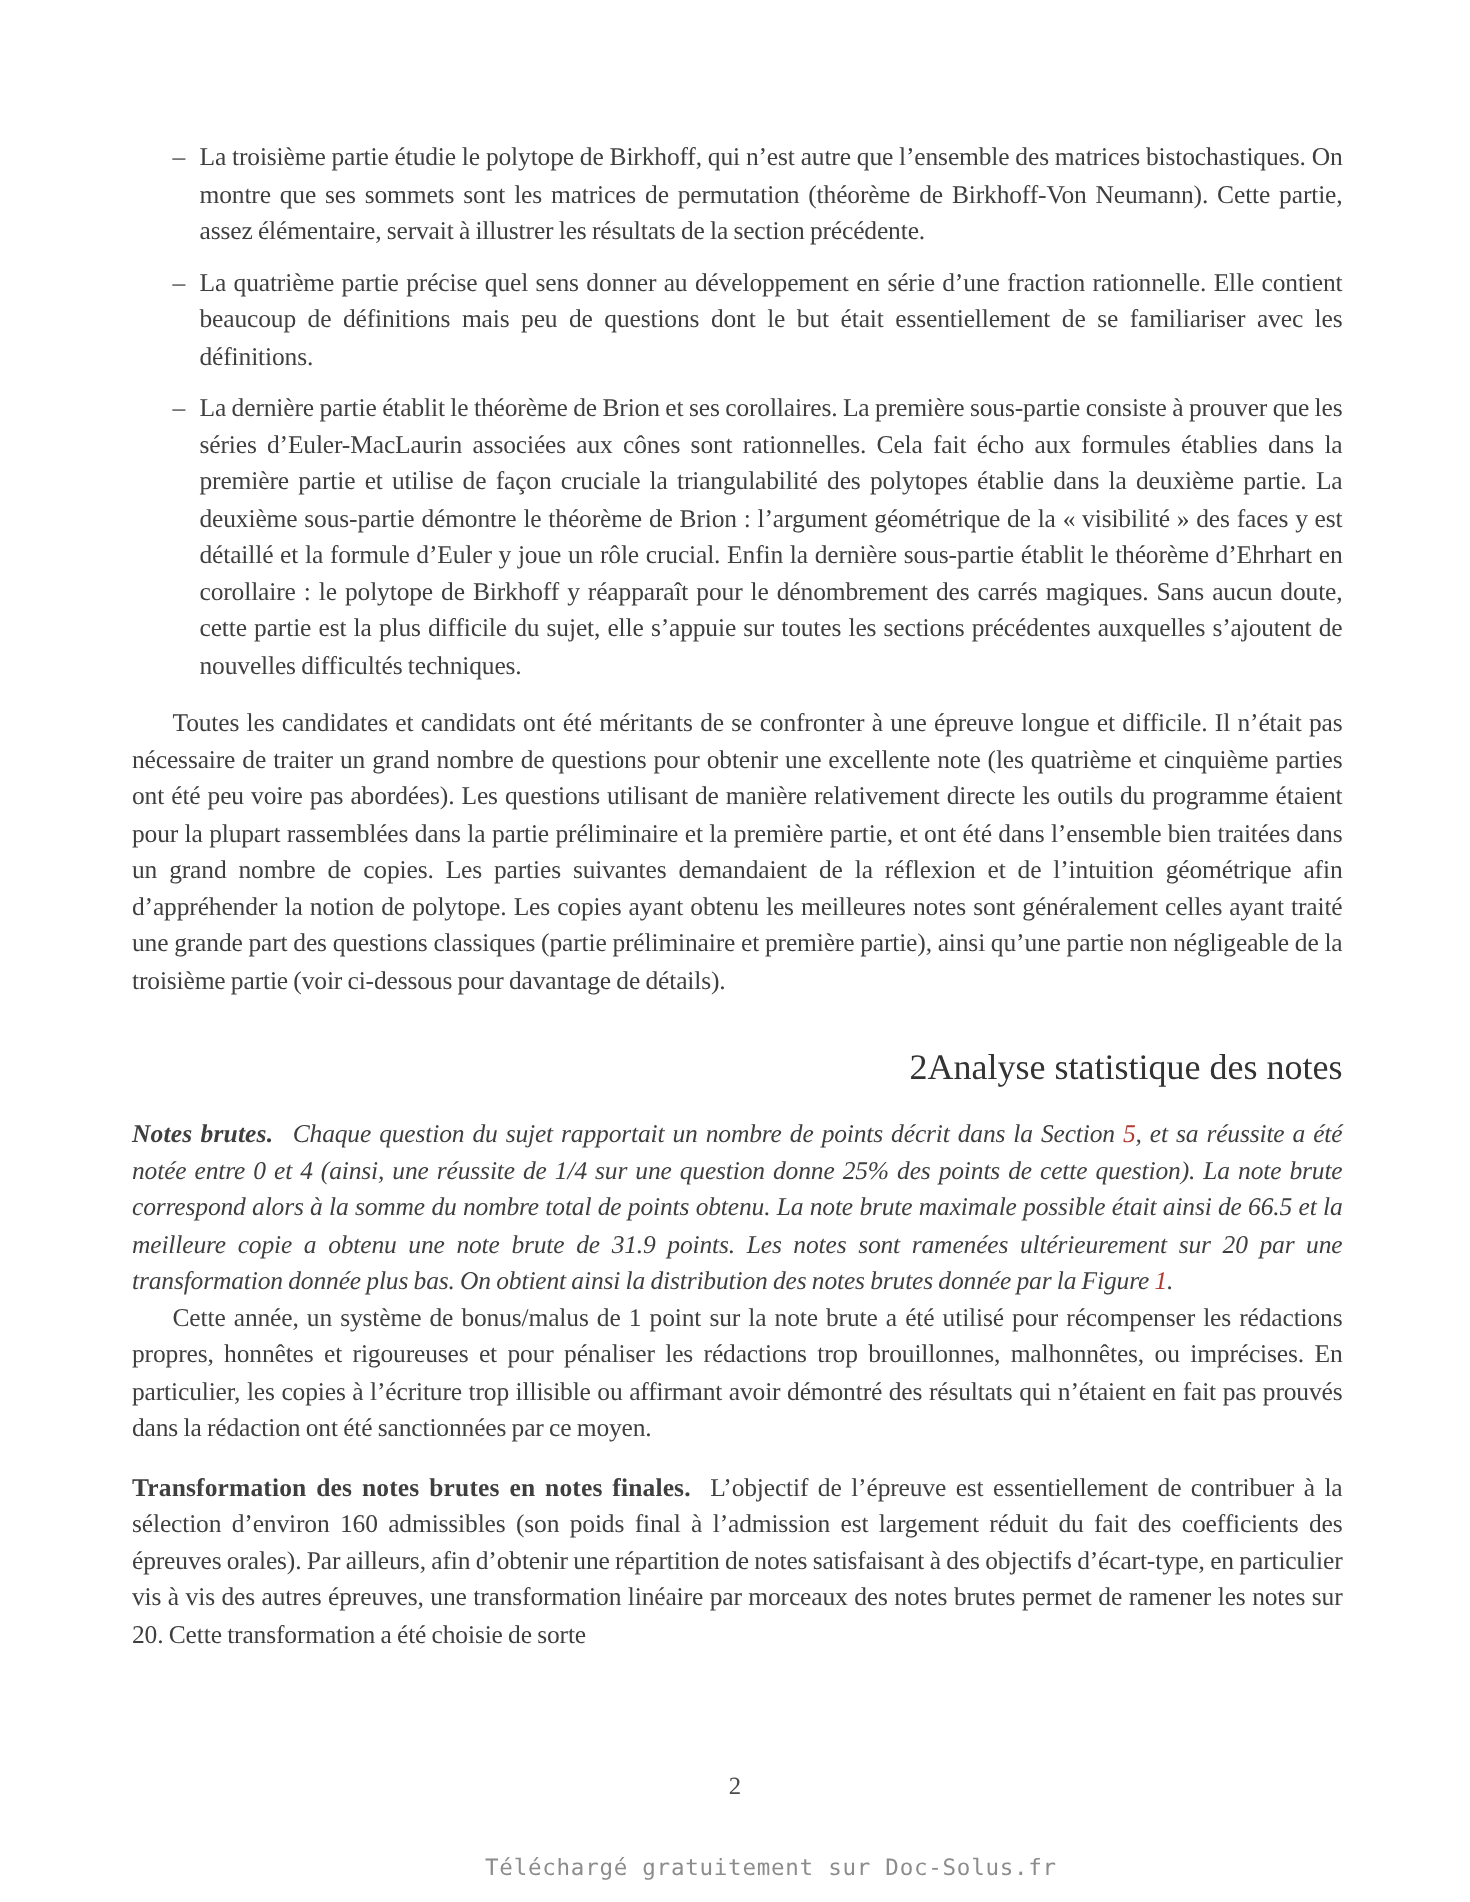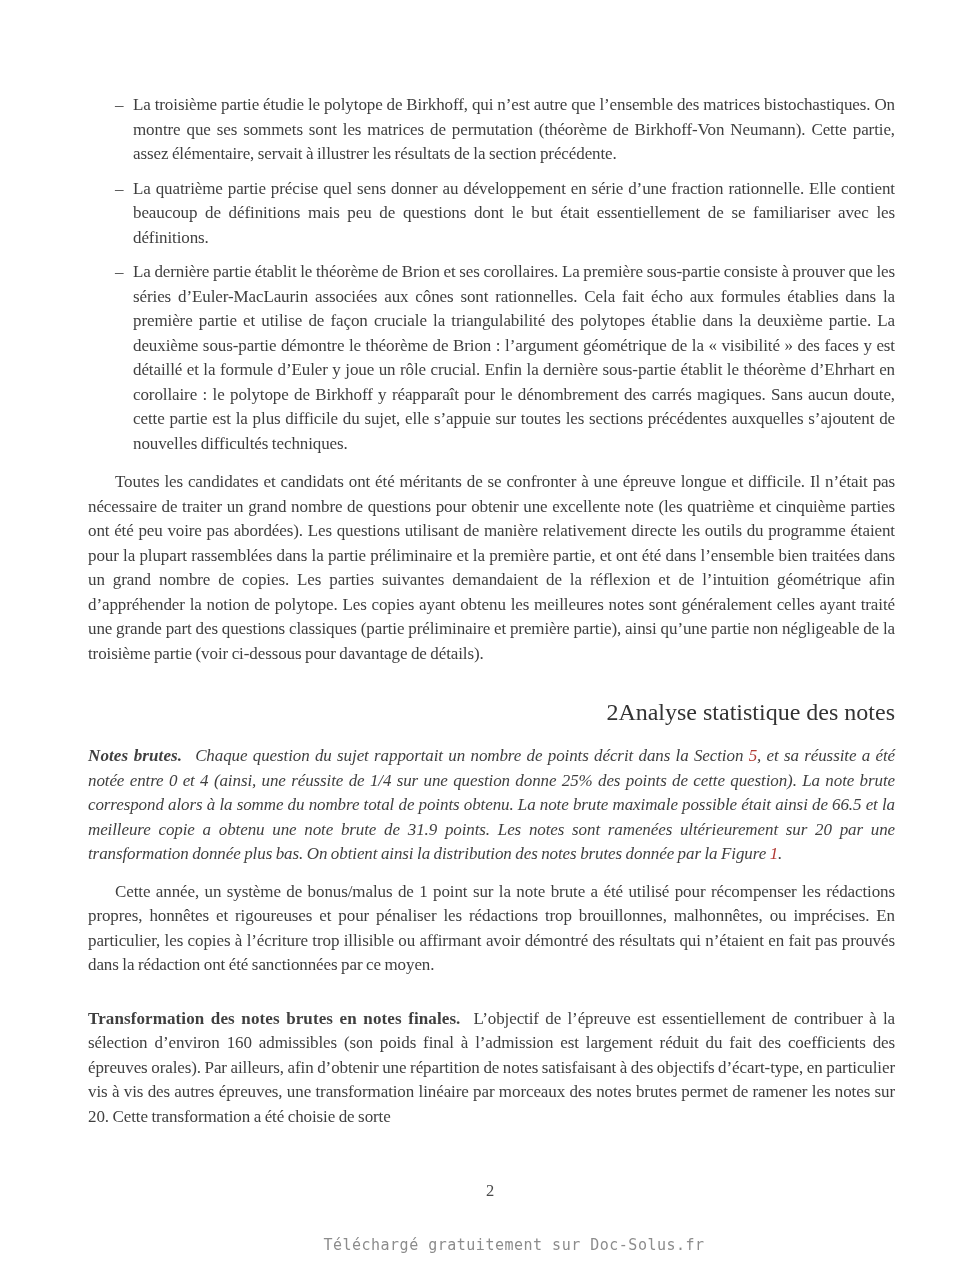--- a/index.html
+++ b/index.html
@@ -43,22 +43,22 @@
     font-size:24px;
     line-height:30px;
     font-weight:normal;
     color:var(--heading);
     letter-spacing:0;
     word-spacing:0;
     text-align:right;
   }
   h2.section-heading .sec-num{display:inline-block;min-width:42px;}
   p.notes-brutes{margin-top:17px;font-style:italic;}
-  p.bonus-malus{margin-top:13px;}
-  p.transformation{margin-top:29px;}
+  p.bonus-malus{margin-top:0;}
+  p.transformation{margin-top:15px;}
   .lead{font-weight:bold;margin-right:13px;letter-spacing:0.1px;}
   .ref{color:var(--link);cursor:pointer;text-decoration:none;}
   .page-number{
     position:absolute;left:0;right:0;top:1181px;
     text-align:center;
     font-size:16.5px;
     color:var(--page-number);
   }
   .footer-watermark{
     position:absolute;left:0;right:0;top:1236px;

